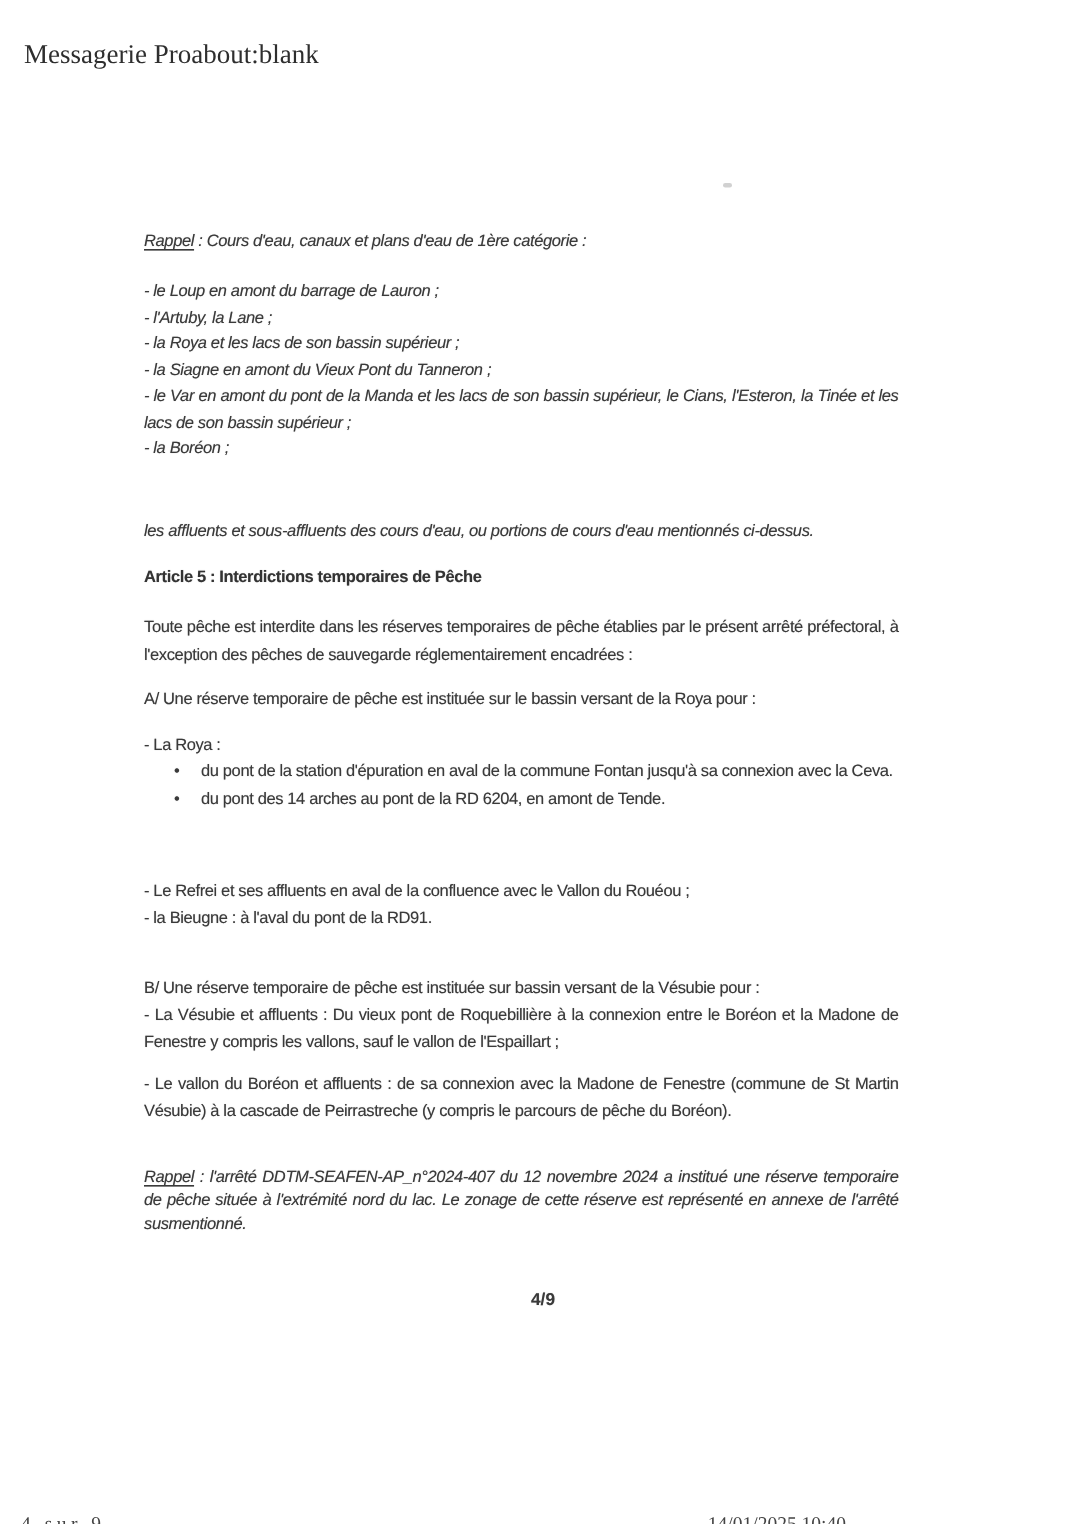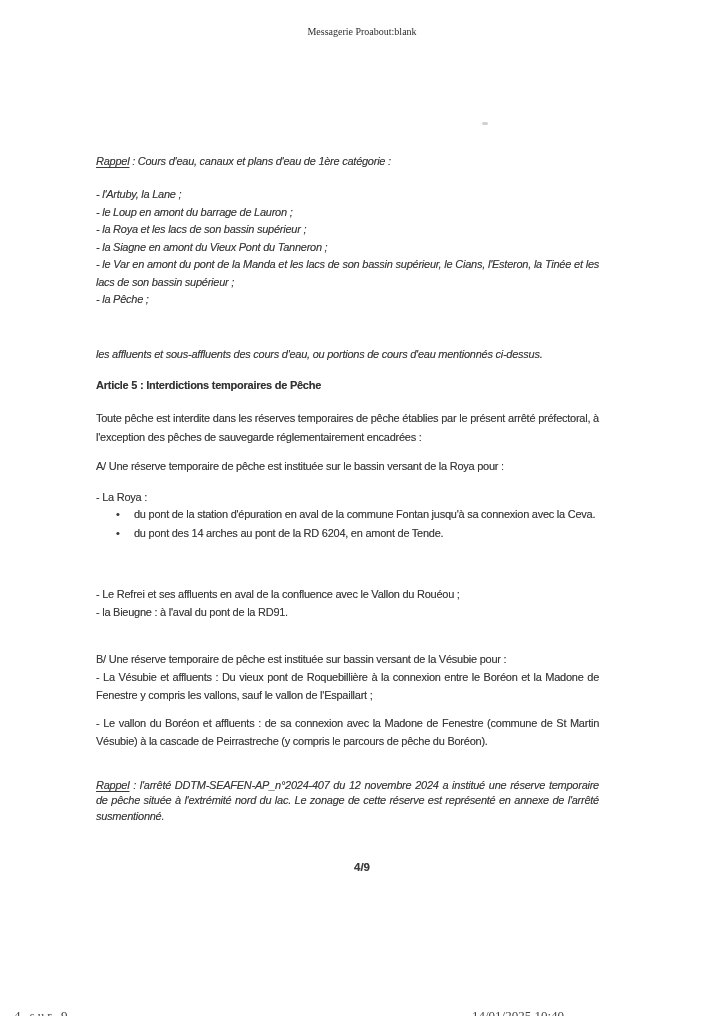--- a/index.html
+++ b/index.html
@@ -6,23 +6,23 @@
   body{
     width:724px;height:1024px;
     background:#ffffff;
     position:relative;
     overflow:hidden;
     font-family:"Liberation Sans", sans-serif;
   }
   
   .print-header{
     position:absolute;top:26px;left:16px;right:16px;
-    display:flex;justify-content:center;
+    display:flex;justify-content:flex-start;
     font-family:"Liberation Serif", serif;
-    font-size:10px;color:#2e2e2e;
+    font-size:18px;color:#2e2e2e;
   }
   
   .doc{
     position:absolute;left:96px;top:0;width:503px;height:764px;
     font-size:11px;letter-spacing:-0.25px;line-height:17.5px;
     color:#3a3a3a;
     text-shadow:0 0 0.5px rgba(58,58,58,0.5);
   }
   .doc .blk{position:absolute;left:0;width:503px;}
   .it{font-style:italic;}
@@ -81,26 +81,26 @@
 
 <div class="speck"></div>
 
 <div class="doc">
 
   <div class="blk b-rappel1 it">
     <span class="ul">Rappel</span><span> : Cours d'eau, canaux et plans d'eau de 1ère catégorie :</span>
   </div>
 
   <div class="blk b-list1 it">
+    <div>- le Loup en amont du barrage de Lauron ;</div>
     <div>- l'Artuby, la Lane ;</div>
-    <div>- le Loup en amont du barrage de Lauron ;</div>
     <div>- la Roya et les lacs de son bassin supérieur ;</div>
     <div>- la Siagne en amont du Vieux Pont du Tanneron ;</div>
     <div class="jst">- le Var en amont du pont de la Manda et les lacs de son bassin supérieur, le Cians, l'Esteron, la Tinée et les lacs de son bassin supérieur ;</div>
-    <div>- la Pêche ;</div>
+    <div>- la Boréon ;</div>
   </div>
 
   <div class="blk b-affluents it">les affluents et sous-affluents des cours d'eau, ou portions de cours d'eau mentionnés ci-dessus.</div>
 
   <div class="blk b-article5">Article 5 : Interdictions temporaires de Pêche</div>
 
   <div class="blk b-intro jst">Toute pêche est interdite dans les réserves temporaires de pêche établies par le présent arrêté préfectoral, à l'exception des pêches de sauvegarde réglementairement encadrées :</div>
 
   <div class="blk b-ahead">A/ Une réserve temporaire de pêche est instituée sur le bassin versant de la Roya pour :</div>
 

